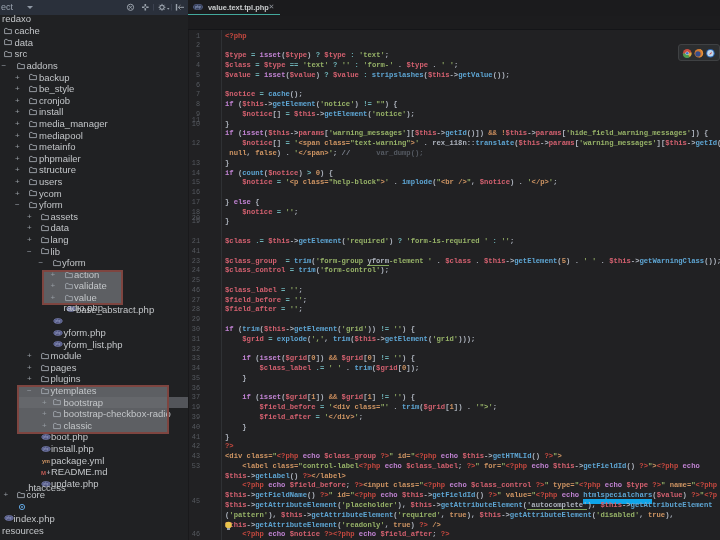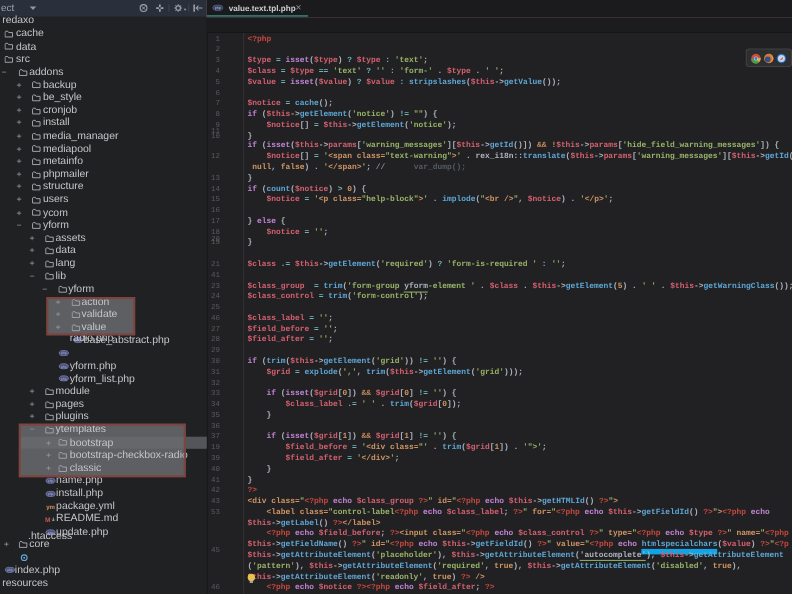--- a/index.html
+++ b/index.html
@@ -200,21 +200,21 @@
     <div class="trow treetxt" style="left:63.5px;top:408.1px">bootstrap-checkbox-radio</div>
     <div class="trow treetxt" style="left:41.9px;top:419.7px;color:#969ca3;font-size:8px">+</div>
     <svg class="tico treetxt" style="left:53.0px;top:421.5px" width="9" height="8" viewBox="0 0 9 8">
       <path d="M0.6 2.0 L0.6 6.6 L7.4 6.6 L7.4 2.6 L3.9 2.6 L3.1 1.4 L1.2 1.4 Z" fill="none" stroke="#9fa4ab" stroke-width="0.9"></path>
     </svg>
     <div class="trow treetxt" style="left:63.5px;top:419.7px">classic</div>
     <svg class="tico treetxt" style="left:41.0px;top:434.2px" width="10" height="6" viewBox="0 0 10 6">
       <ellipse cx="5" cy="3" rx="4.2" ry="2.4" fill="#4d537d" stroke="#8a90c6" stroke-width="0.6"></ellipse>
       <text x="5" y="4.2" font-size="3" fill="#aeb4dd" text-anchor="middle" font-family="Liberation Sans">php</text>
     </svg>
-    <div class="trow treetxt" style="left:51.0px;top:431.4px">name.php</div>
+    <div class="trow treetxt" style="left:51.0px;top:431.4px">boot.php</div>
     <svg class="tico treetxt" style="left:41.0px;top:445.8px" width="10" height="6" viewBox="0 0 10 6">
       <ellipse cx="5" cy="3" rx="4.2" ry="2.4" fill="#4d537d" stroke="#8a90c6" stroke-width="0.6"></ellipse>
       <text x="5" y="4.2" font-size="3" fill="#aeb4dd" text-anchor="middle" font-family="Liberation Sans">php</text>
     </svg>
     <div class="trow treetxt" style="left:51.0px;top:443.0px">install.php</div>
     <svg class="tico treetxt" style="left:41.0px;top:456.9px" width="10" height="7" viewBox="0 0 10 7">
       <text x="1" y="5.5" font-size="5.5" fill="#cf9563" font-family="Liberation Sans" font-weight="bold">ym</text>
     </svg>
     <div class="trow treetxt" style="left:51.0px;top:454.6px">package.yml</div>
     <svg class="tico treetxt" style="left:41.0px;top:468.5px" width="11" height="7" viewBox="0 0 11 7">

